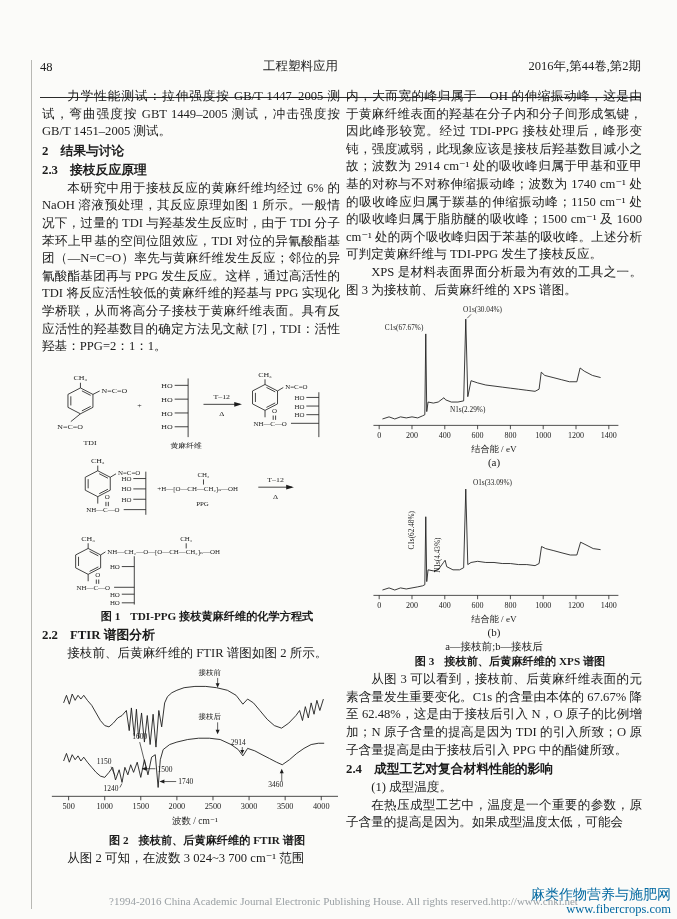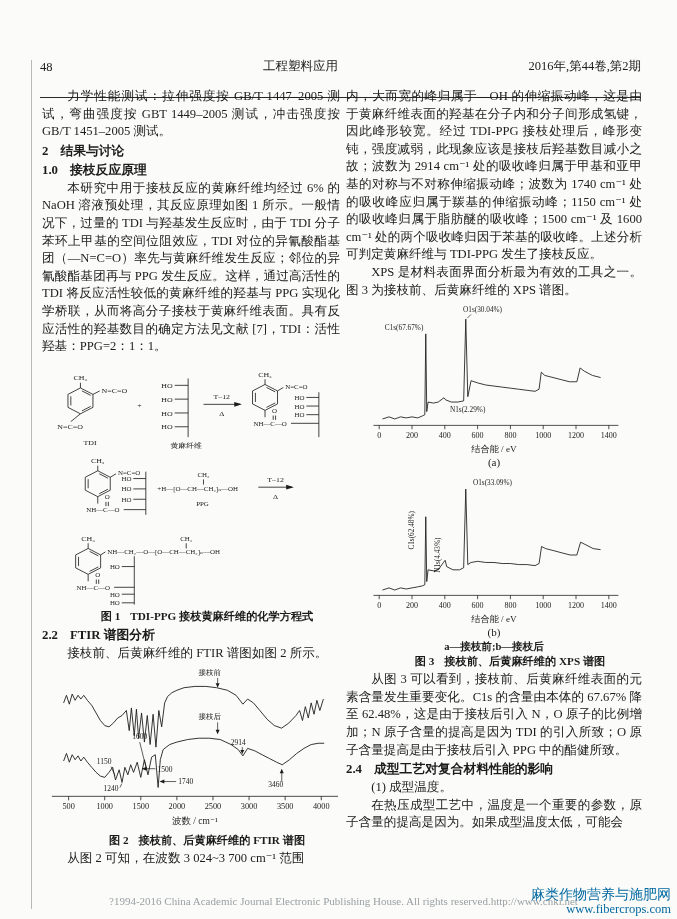--- a/index.html
+++ b/index.html
@@ -14,21 +14,21 @@
   .header .hr{width:170px;text-align:right;}
   .col{position:absolute;top:88px;}
   .col-left{left:42px;width:298px;}
   .col-right{left:346px;width:296px;}
   p{margin:0;text-align:justify;font-size:12.6px;line-height:17.6px;}
   .indent{text-indent:2em;}
   .h{font-weight:bold;font-size:12.8px;line-height:18px;margin:1px 0;}
   .h .num{margin-right:12px;}
   .cap{text-align:center;font-weight:bold;font-size:11.2px;line-height:15px;margin:1px 0 2px 0;}
   .cap .num{margin-right:10px;padding-left:32px;}
-  .legend{text-align:center;font-size:10.6px;font-weight:bold;line-height:13px;margin-top:1px;}
+  .legend{text-align:center;font-size:10.6px;font-weight:normal;line-height:13px;margin-top:1px;}
   .sub{text-align:center;font-size:11px;line-height:13px;margin-top:0;}
   svg{display:block;}
   svg text{font-family:"Liberation Serif","DejaVu Serif",serif;fill:#1b1b1b;}
   .curve{fill:none;stroke:#1c1c1c;stroke-width:.9;}
   .ax{stroke:#1c1c1c;stroke-width:.8;}
   .ptr{stroke:#1c1c1c;stroke-width:.7;fill:none;}
   .head{fill:#1c1c1c;stroke:none;}
   .tick{font-size:8.4px;}
   .ann{font-size:7.6px;}
   .axlabel{font-size:9.6px;}
@@ -49,21 +49,21 @@
 
   <div class="header">
     <div class="hl">48</div>
     <div class="hc">工程塑料应用</div>
     <div class="hr">2016年,第44卷,第2期</div>
   </div>
 
   <div class="col col-left">
     <p class="indent">力学性能测试：拉伸强度按 GB/T 1447–2005 测试，弯曲强度按 GBT 1449–2005 测试，冲击强度按 GB/T 1451–2005 测试。</p>
     <div class="h"><span class="num">2</span><span>结果与讨论</span></div>
-    <div class="h"><span class="num">1.0</span><span>接枝反应原理</span></div>
+    <div class="h"><span class="num">2.3</span><span>接枝反应原理</span></div>
     <p class="indent">本研究中用于接枝反应的黄麻纤维均经过 6% 的 NaOH 溶液预处理，其反应原理如图 1 所示。一般情况下，过量的 TDI 与羟基发生反应时，由于 TDI 分子苯环上甲基的空间位阻效应，TDI 对位的异氰酸酯基团（—N=C=O）率先与黄麻纤维发生反应；邻位的异氰酸酯基团再与 PPG 发生反应。这样，通过高活性的 TDI 将反应活性较低的黄麻纤维的羟基与 PPG 实现化学桥联，从而将高分子接枝于黄麻纤维表面。具有反应活性的羟基数目的确定方法见文献 [7]，TDI：活性羟基：PPG=2：1：1。</p>
 
     <svg viewBox="0 0 310 292" width="298" height="252" preserveAspectRatio="none">
       <defs>
         <g id="benz">
           <polygon class="bond" points="0,-15 13,-7.5 13,7.5 0,15 -13,7.5 -13,-7.5"></polygon>
           <line class="bond" x1="1.5" y1="-11.6" x2="10.6" y2="-6.4"></line>
           <line class="bond" x1="10.6" y1="6.4" x2="1.5" y2="11.6"></line>
           <line class="bond" x1="-10" y1="-5.3" x2="-10" y2="5.3"></line>
         </g>

